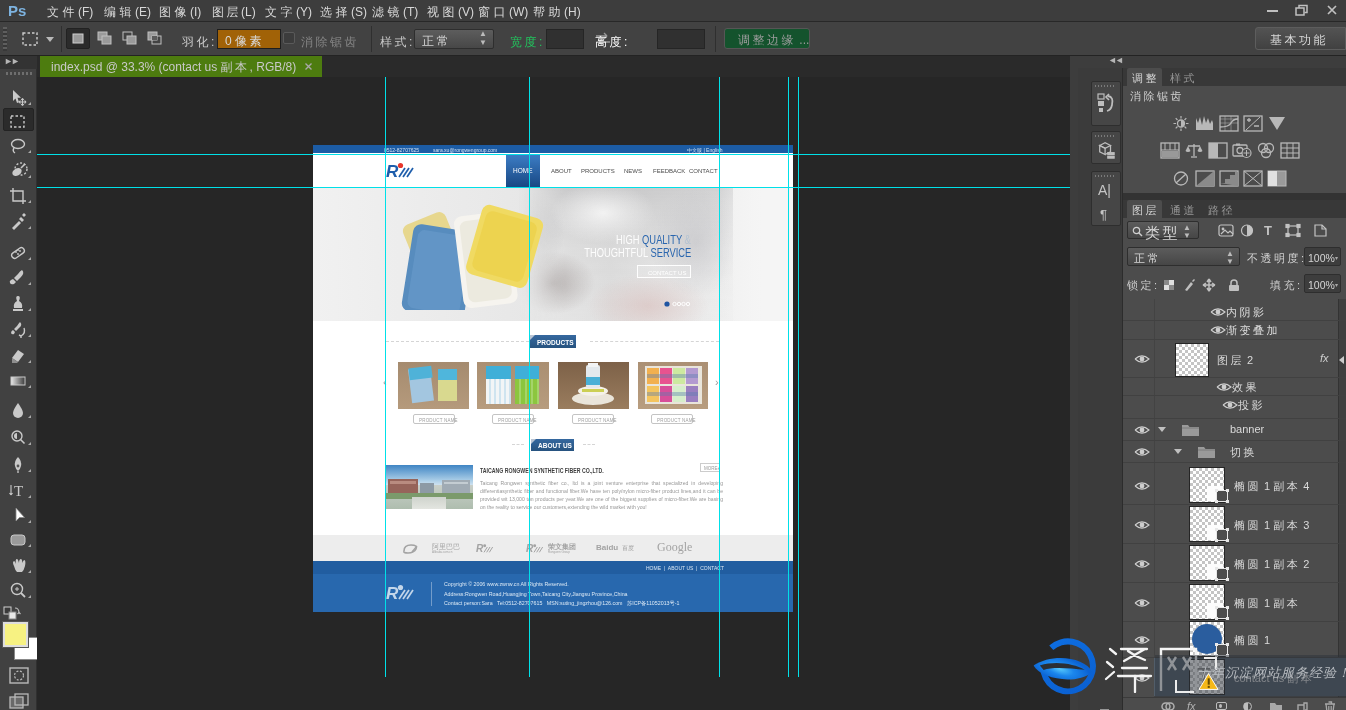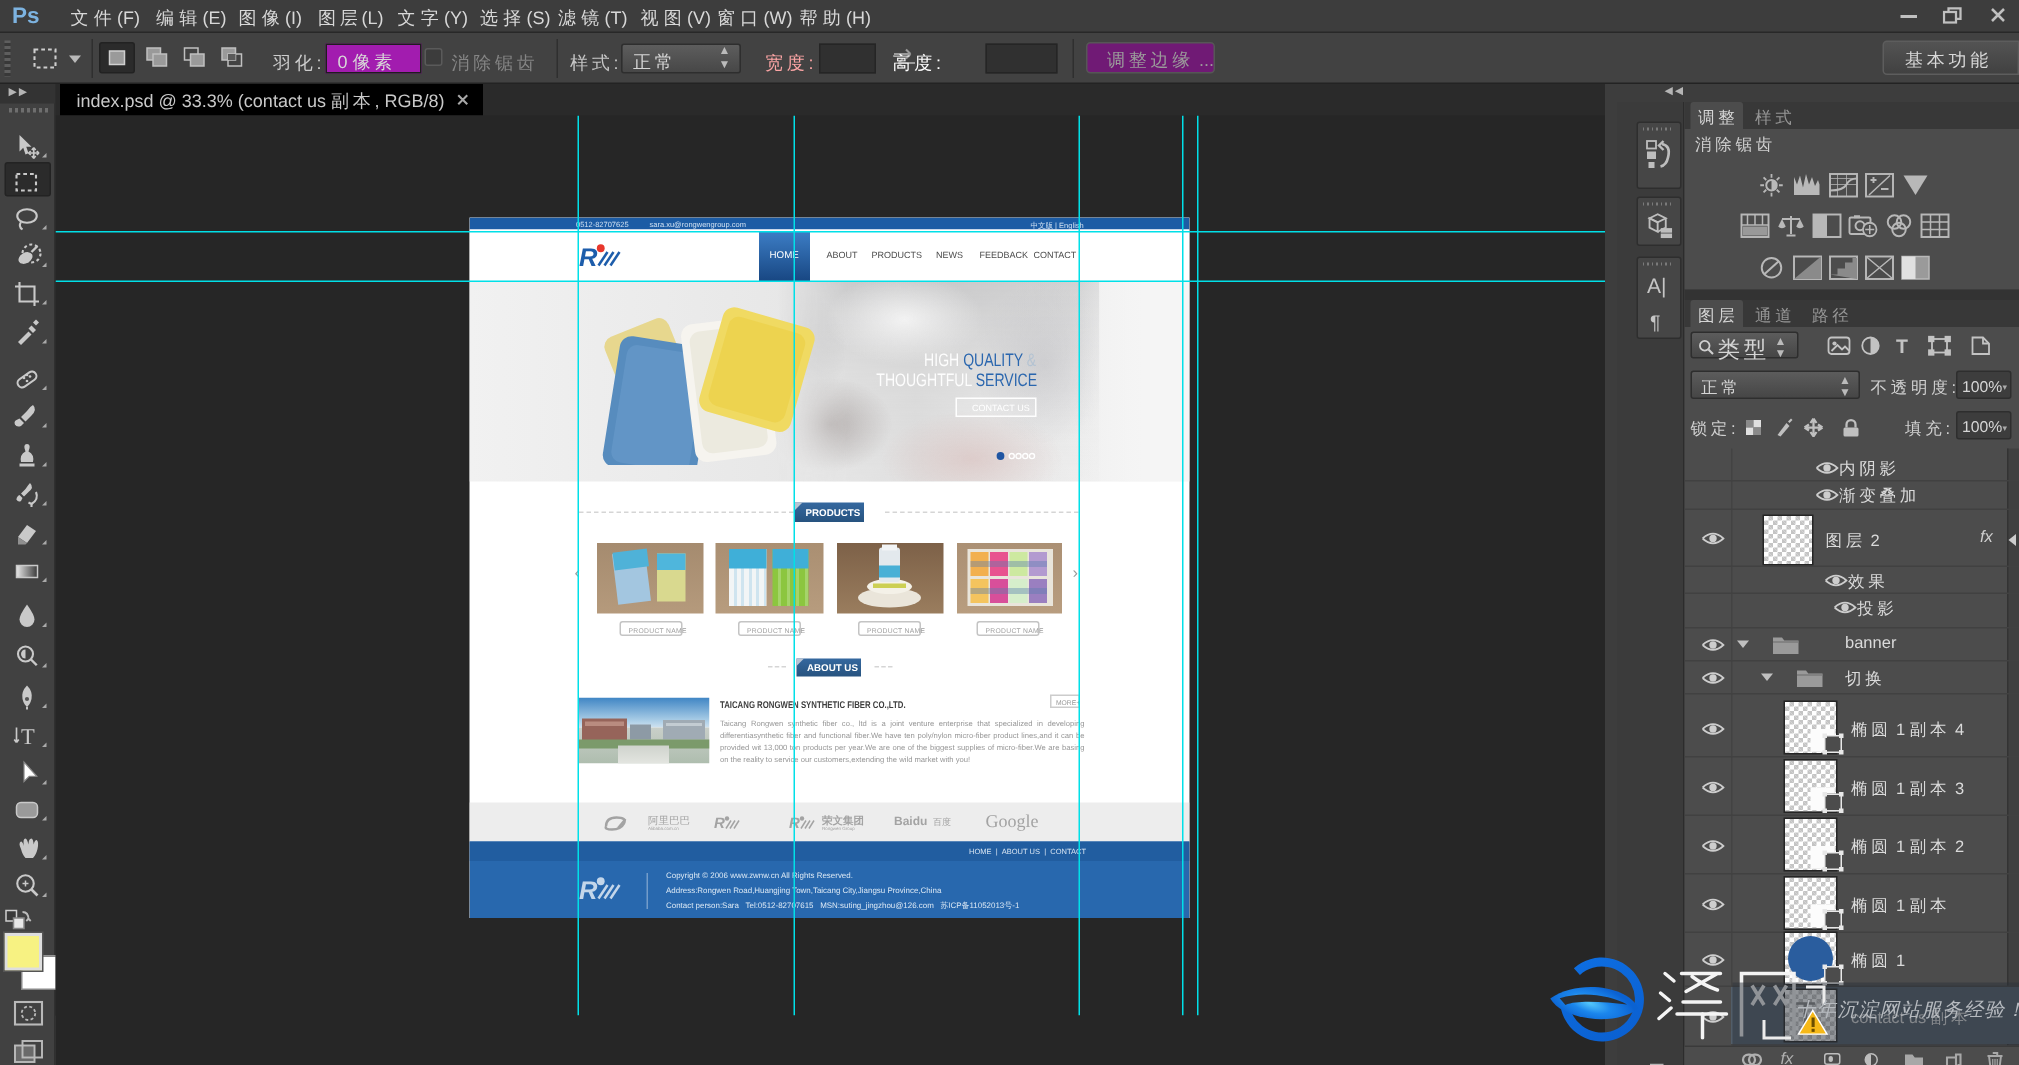--- a/index.html
+++ b/index.html
@@ -69,44 +69,44 @@
  <svg class="abs" style="left:118px;top:6px" width="24" height="21" viewBox="0 0 24 21">
         <rect x="5" y="4" width="9" height="8" fill="none" stroke="#c0c0c0"></rect>
         <rect x="9" y="8" width="9" height="8" fill="#9a9a9a" stroke="#c0c0c0"></rect>
       </svg>
  <svg class="abs" style="left:143px;top:6px" width="24" height="21" viewBox="0 0 24 21">
         <rect x="5" y="4" width="9" height="8" fill="#9a9a9a" stroke="#c0c0c0"></rect>
         <rect x="9" y="8" width="9" height="8" fill="none" stroke="#c0c0c0"></rect>
         <rect x="9" y="8" width="5" height="4" fill="#5a5a5a"></rect>
       </svg>
  <span class="t" style="left:182px;top:12px;font-size:12px;color:#cccccc"><span class="ls">羽化</span>:</span>
- <div class="abs" style="left:217px;top:7px;width:64px;height:20px;background:#a21caf;border:1px solid #1e1e1e">
+ <div class="abs" style="left:217px;top:7px;width:64px;height:20px;background:#a16207;border:1px solid #1e1e1e">
         <span class="t" style="left:7px;top:3px;font-size:12px;color:#d8d8d8">0 <span class="ls">像素</span></span>
       </div>
  <div class="abs" style="left:283px;top:10px;width:12px;height:12px;background:#3c3c3c;border:1px solid #5a5a5a;border-radius:2px"></div>
  <span class="t" style="left:301px;top:12px;font-size:12px;color:#858585"><span class="ls">消除锯齿</span></span>
  <div class="abs" style="left:371px;top:4px;width:1px;height:26px;background:#2f2f2f"></div>
  <span class="t" style="left:380px;top:12px;font-size:12px;color:#c6c6c6"><span class="ls">样式</span>:</span>
  <div class="abs" style="left:414px;top:7px;width:80px;height:20px;background:linear-gradient(180deg,#5d5d5d,#474747);border:1px solid #2e2e2e;border-radius:2px">
    <span class="t" style="left:7px;top:3px;font-size:12px;color:#d5d5d5"><span class="ls">正常</span></span>
    <span class="t" style="left:64px;top:-1px;font-size:8px;color:#bbb">▲</span>
         <span class="t" style="left:64px;top:8px;font-size:8px;color:#bbb">▼</span>
  </div>
- <span class="t" style="left:510px;top:12px;font-size:12px;color:#fca5a5"><span class="ls">宽度</span>:</span>
+ <span class="t" style="left:510px;top:12px;font-size:12px;color:#22c55e"><span class="ls">宽度</span>:</span>
  <div class="abs" style="left:546px;top:7px;width:38px;height:20px;background:#303030;border:1px solid #252525"></div>
  <svg class="abs" style="left:594px;top:10px" width="18" height="14" viewBox="0 0 18 14">
         <g stroke="#9a9a9a" stroke-width="1.4" fill="none">
           <path d="M2 4 h11 M13 4 l-3-3 M13 4 l-3 3"></path>
           <path d="M16 10 H5 M5 10 l3-3 M5 10 l3 3"></path>
         </g>
       </svg>
  <span class="t" style="left:595px;top:12px;font-size:12px;color:#ffffff"><span class="ls">高度</span>:</span>
  <div class="abs" style="left:657px;top:7px;width:48px;height:20px;background:#303030;border:1px solid #252525"></div>
  <div class="abs" style="left:715px;top:4px;width:1px;height:26px;background:#2f2f2f"></div>
- <div class="abs" style="left:724px;top:6px;width:86px;height:21px;background:#701a75;border:1px solid #565656;border-radius:3px">
+ <div class="abs" style="left:724px;top:6px;width:86px;height:21px;background:#14532d;border:1px solid #565656;border-radius:3px">
         <span class="t" style="left:13px;top:3px;font-size:12px;color:#9b9b9b"><span class="ls">调整边缘</span> ...</span>
       </div>
  <div class="abs" style="left:1255px;top:5px;width:91px;height:23px;background:linear-gradient(180deg,#535353,#414141);border:1px solid #5d5d5d;border-radius:3px 0 0 3px">
         <span class="t" style="left:14px;top:4px;font-size:12px;color:#d8d8d8"><span class="ls">基本功能</span></span>
       </div>
 </div>
 
 <div id="toolbar" class="abs">
  <div class="abs" style="left:0;top:0;width:37px;height:13px;background:#333">
         <span class="t" style="left:4px;top:0px;color:#b5b5b5;font-size:9px;letter-spacing:-2px">►►</span>
@@ -244,21 +244,21 @@
         <circle cx="11" cy="9.5" r="4.5" fill="none" stroke="#b9b9b9" stroke-width="1.2" stroke-dasharray="2 1.6"></circle>
       </svg>
 
  <svg class="abs" style="left:8px;top:636px" width="22" height="20" viewBox="0 0 22 20">
         <rect x="2" y="5" width="13" height="11" fill="#6a6a6a" stroke="#b9b9b9" stroke-width="1.3"></rect>
         <rect x="7" y="2" width="13" height="11" fill="none" stroke="#b9b9b9" stroke-width="1.3"></rect>
       </svg>
 </div>
 
 <div id="tabbar" class="abs">
- <div class="abs" style="left:3px;top:0;width:282px;height:21px;background:#000000;color:#c9c9c9;font-size:12px">
+ <div class="abs" style="left:3px;top:0;width:282px;height:21px;background:#4d7c0f;color:#c9c9c9;font-size:12px">
    <span class="t" style="left:11px;top:3px">index.psd @ 33.3% (contact us <span class="ls">副本</span>, RGB/8)</span>
    <svg class="abs" style="left:264px;top:6px" width="9" height="9" viewBox="0 0 9 9">
           <path d="M1.5 1.5 L7.5 7.5 M7.5 1.5 L1.5 7.5" stroke="#a8a8a8" stroke-width="1.4"></path>
         </svg>
  </div>
 </div>
 
 <div id="docarea" class="abs">
   <div id="canvas" class="abs">
 

